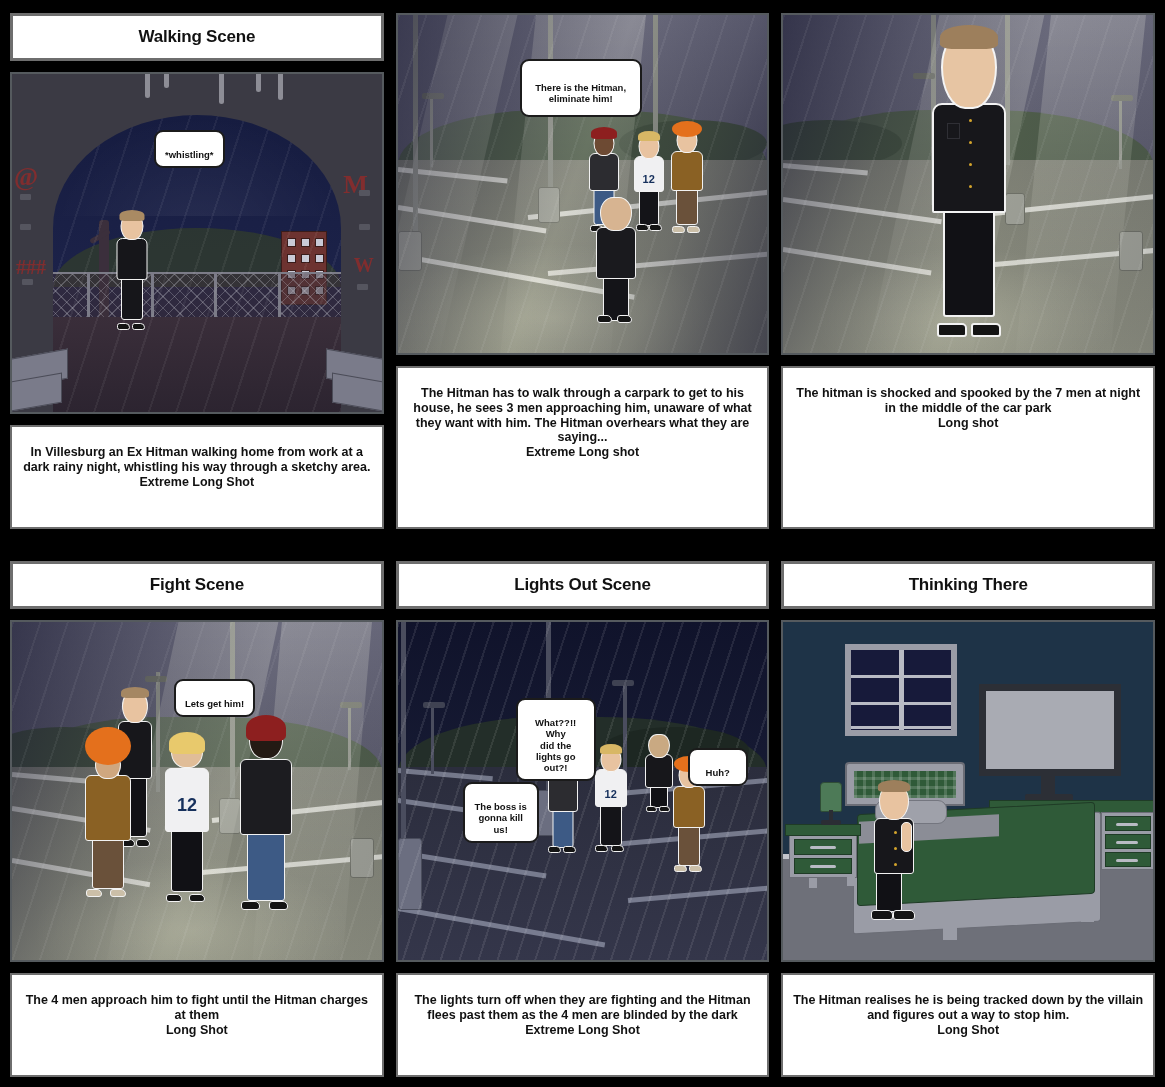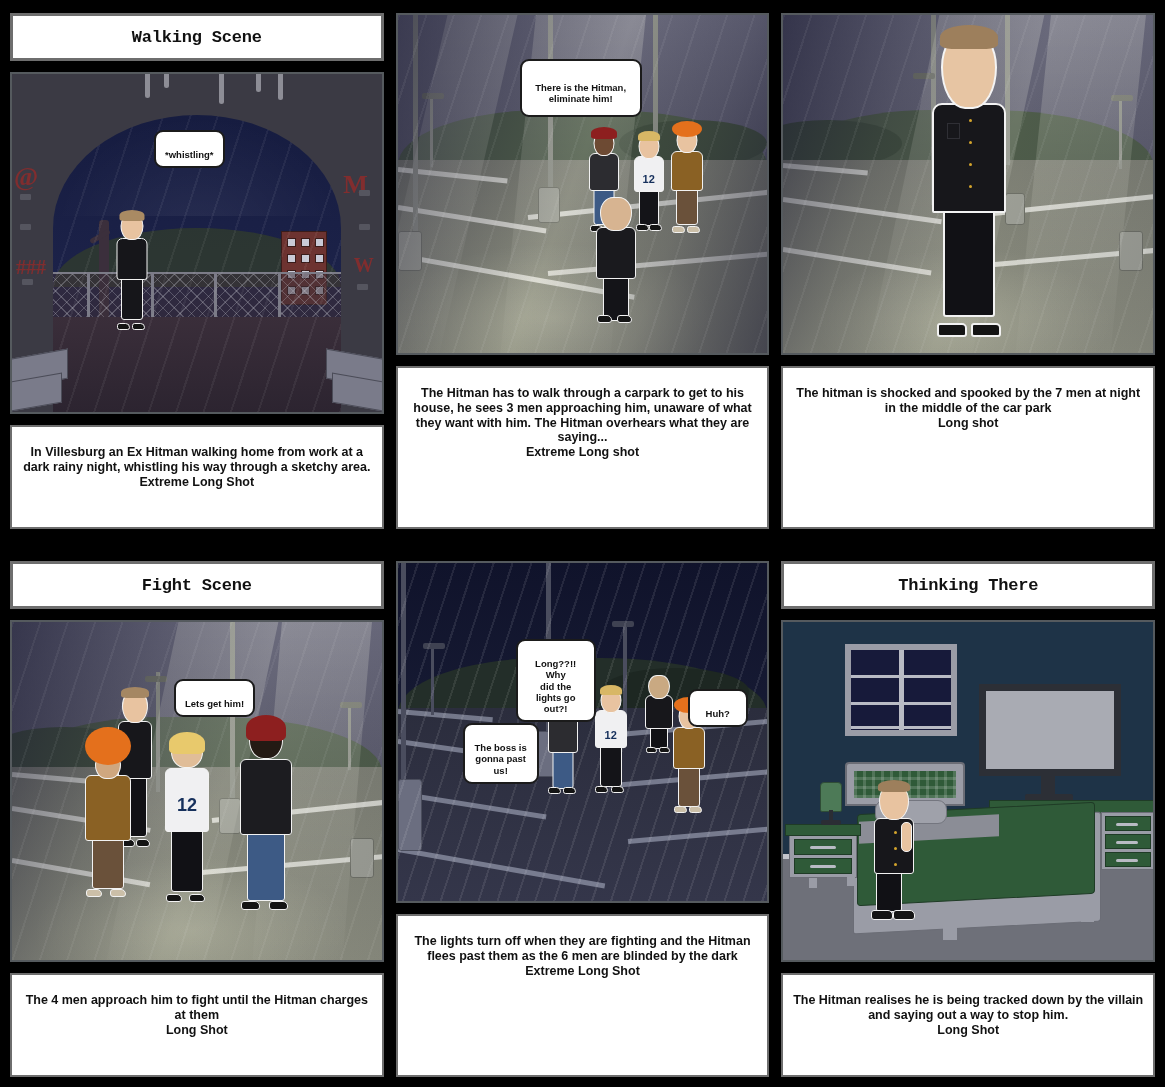--- a/index.html
+++ b/index.html
@@ -37,21 +37,20 @@
     height: 48px;
     display: flex;
     align-items: center;
     justify-content: center;
   }
   .title-text {
     font-size: 17px;
     font-weight: bold;
     color: #111111;
     letter-spacing: -0.2px;
-    font-family: Liberation Mono, monospace;
   }
   
   .panel {
     position: relative;
     height: 342px;
     border: 2px solid #555a5e;
     overflow: hidden;
     background: #12121c;
   }
   .scene { position: absolute; inset: 0; }
@@ -594,20 +593,23 @@
         </div>
       </div>
 
       <div class="caption-box">
         <div class="caption-text">The 4 men approach him to fight until the Hitman charges at them
 Long Shot</div>
       </div>
     </div>
 
     <div class="cell">
+      <div class="title-box">
+        <div class="title-text">Lights Out Scene</div>
+      </div>
 
       <div class="panel" style="background:#10132b;">
         <div class="scene">
           <div class="cp-sky-night"></div>
           <div class="cp-trees night"></div>
           <div class="cp-trees2 night" style="left:55%"></div>
           <div class="cp-ground night"></div>
 
           <div class="cp-stripe night" style="left:0;top:176px;width:150px;transform:rotate(8deg)"></div>
           <div class="cp-stripe night" style="left:0;top:228px;width:150px;transform:rotate(9deg)"></div>
@@ -660,36 +662,36 @@
           <div class="fig" style="left:274px;top:134px;width:34px;height:116px;">
             <div class="hair" style="top:0;width:30px;height:16px;background:#e4701c;border-radius:50%;"></div>
             <div class="head" style="top:8px;width:21px;height:24px;"></div>
             <div class="torso" style="top:30px;width:32px;height:42px;background:#8a6124;"></div>
             <div class="legs" style="top:68px;width:22px;height:42px;background:#6a513a;"></div>
             <div class="shoe" style="left:2px;background:#cbbfa8;"></div>
             <div class="shoe" style="left:17px;background:#cbbfa8;"></div>
           </div>
 
           <div class="bubble" style="left:118px;top:76px;width:80px;">
-            <span>Long??!! Why
+            <span>What??!! Why
 did the lights go
 out?!</span>
           </div>
           <div class="bubble" style="left:65px;top:160px;width:76px;">
             <span>The boss is
-gonna past us!</span>
+gonna kill us!</span>
           </div>
           <div class="bubble" style="left:290px;top:126px;width:60px;">
             <span>Huh?</span>
           </div>
         </div>
       </div>
 
       <div class="caption-box">
-        <div class="caption-text">The lights turn off when they are fighting and the Hitman flees past them as the 6 men are blinded by the dark
+        <div class="caption-text">The lights turn off when they are fighting and the Hitman flees past them as the 4 men are blinded by the dark
 Extreme Long Shot</div>
       </div>
     </div>
 
     <div class="cell">
       <div class="title-box">
         <div class="title-text">Thinking There</div>
       </div>
 
       <div class="panel">
@@ -754,18 +756,18 @@
             </div>
             <div class="legs" style="top:90px;left:38%;width:26px;height:42px;background:#111115;"></div>
             <div class="shoe" style="left:0px;width:22px;height:10px;"></div>
             <div class="shoe" style="left:22px;width:22px;height:10px;"></div>
             <div style="position:absolute;left:30px;top:42px;width:11px;height:30px;background:#e8c3a0;border:1.5px solid #f2f2f2;border-radius:5px;z-index:6;"></div>
           </div>
         </div>
       </div>
 
       <div class="caption-box">
-        <div class="caption-text">The Hitman realises he is being tracked down by the villain and saying out a way to stop him.
+        <div class="caption-text">The Hitman realises he is being tracked down by the villain and figures out a way to stop him.
 Long Shot</div>
       </div>
     </div>
   </div>
 </div>
 
 </body></html>

